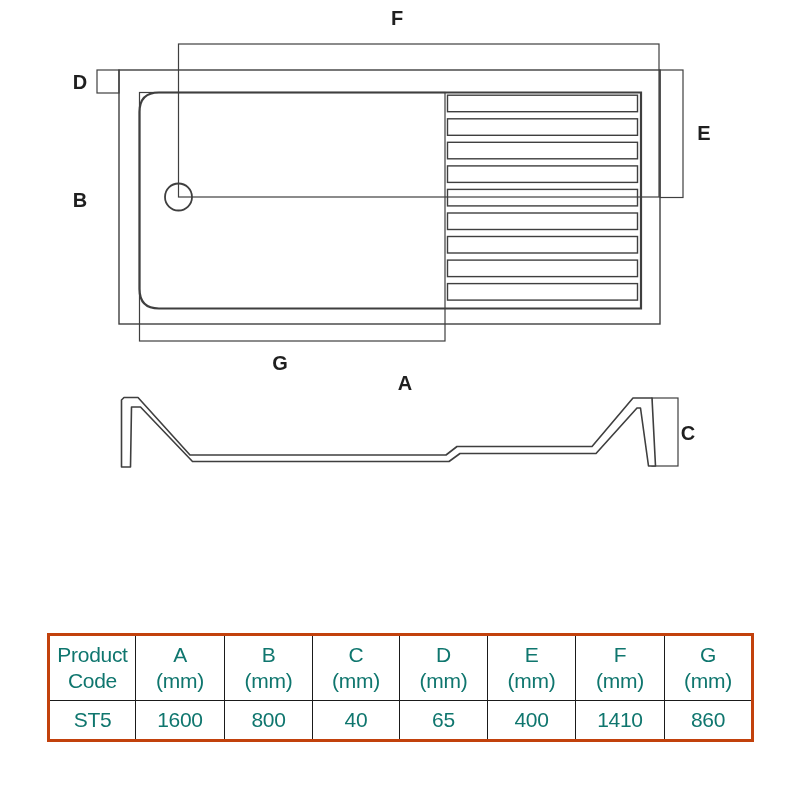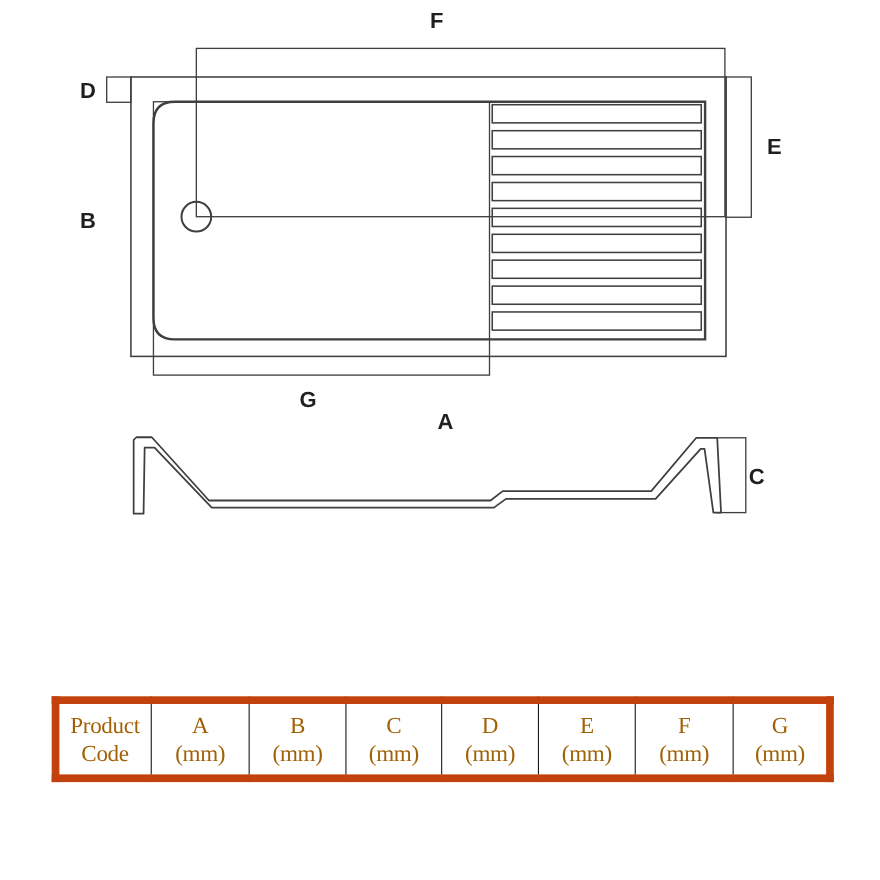--- a/index.html
+++ b/index.html
@@ -18,24 +18,24 @@
     font-size: 20px;
     fill: #1f1f1f;
   }
   table.spec {
     position: absolute;
     left: 47px;
     top: 633px;
     width: 704px;
     border-collapse: collapse;
     table-layout: fixed;
-    font-family: Liberation Serif, serif;
-    color: #a16207;
+    font-family: Liberation Sans, sans-serif;
+    color: #0f766e;
     background: #ffffff;
-    border: 7px solid #c2410c;
+    border: 3px solid #c2410c;
   }
   table.spec td {
     border: 1.5px solid #1a1a1a;
     text-align: center;
     vertical-align: middle;
     padding: 0;
     font-size: 21px;
     letter-spacing: -0.3px;
   }
   tr.hdr td { height: 64px; line-height: 26px; }
@@ -140,15 +140,25 @@
         </td>
         <td>
           <span class="hdr-line">F</span>
           <span class="hdr-line">(mm)</span>
         </td>
         <td>
           <span class="hdr-line">G</span>
           <span class="hdr-line">(mm)</span>
         </td>
       </tr>
+      <tr class="val">
+        <td>ST5</td>
+        <td>1600</td>
+        <td>800</td>
+        <td>40</td>
+        <td>65</td>
+        <td>400</td>
+        <td>1410</td>
+        <td>860</td>
+      </tr>
     </tbody>
   </table>
 </div>
 
 </body></html>

